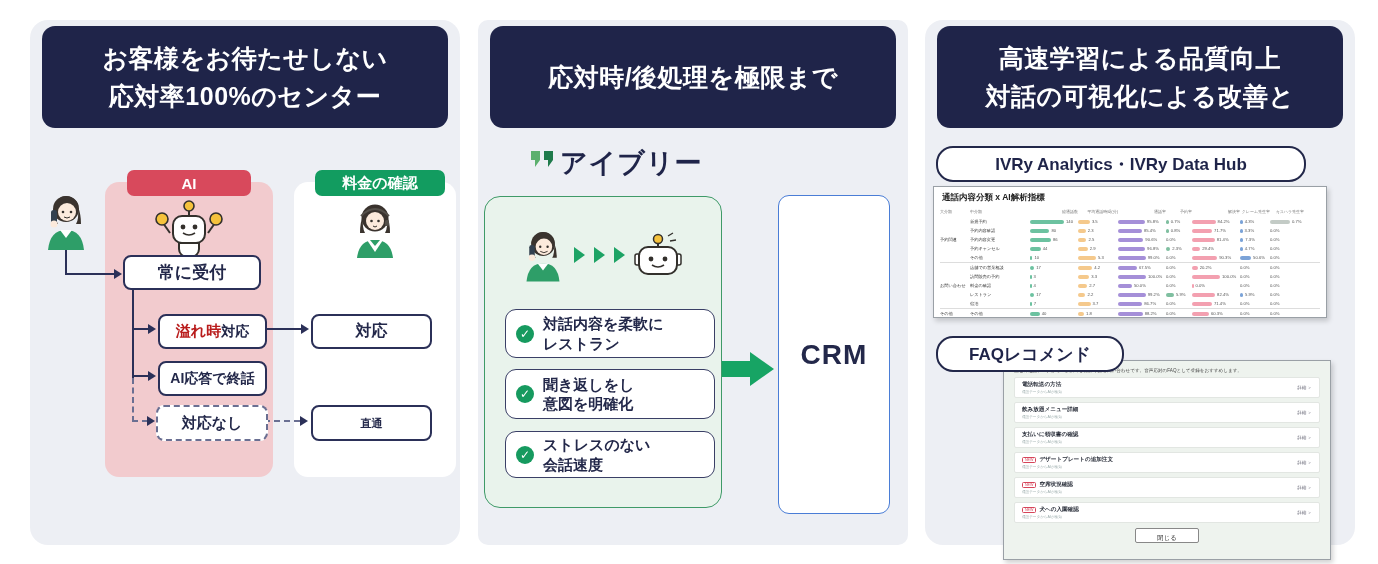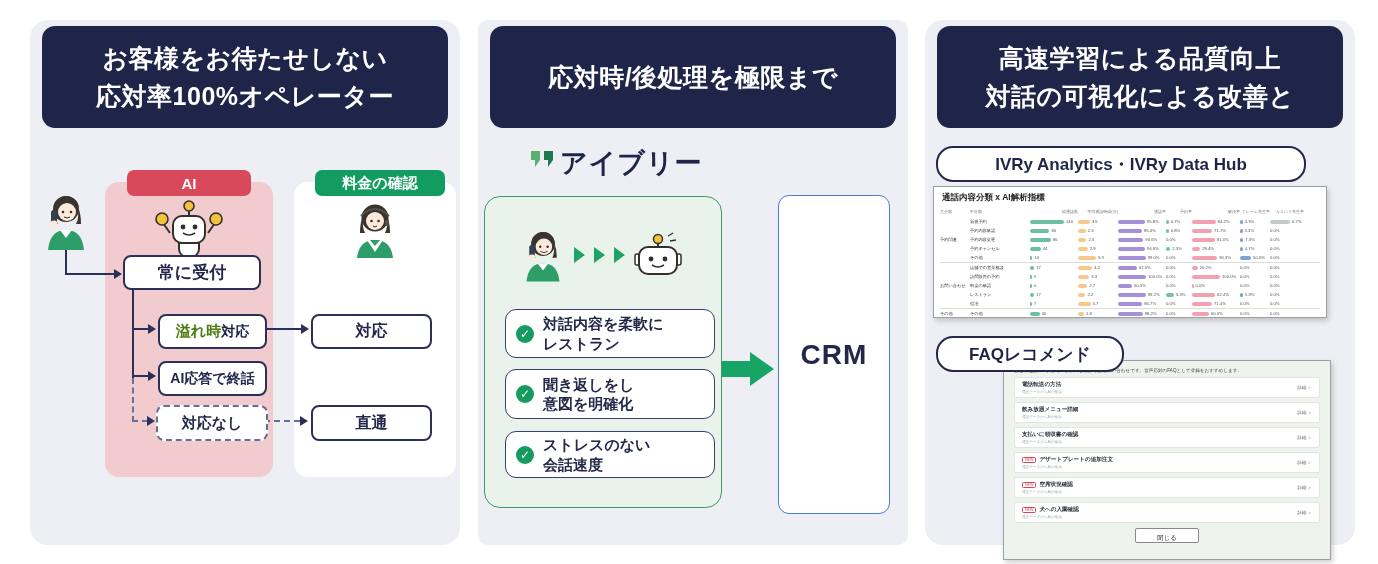--- a/index.html
+++ b/index.html
@@ -78,21 +78,21 @@
              font-family:"Liberation Sans","DejaVu Sans",sans-serif;}
 </style>
 </head>
 <body>
 
 <div class="stage">
 
   <div class="panel p-left">
     <div class="hdr">
       <div>お客様をお待たせしない</div>
-      <div>応対率100%オペレーター</div>
+      <div>応対率100%のセンター</div>
     </div>
 
     <div class="zone zone-ai"></div>
     <div class="zone zone-op"></div>
     <div class="badge badge-ai">AI</div>
     <div class="badge badge-op">料金の確認</div>
 
     <svg class="icon-abs" style="left:12px;top:172px" width="48" height="58" viewBox="0 0 48 58">
       <path d="M6 58 Q8 38 24 38 Q40 38 42 58 Z" fill="#2e9e68"></path>
       <path d="M18 38 L24 46 L30 38 Z" fill="#ffffff"></path>
@@ -135,33 +135,33 @@
       <rect x="34" y="20" width="4" height="6" rx="1.5" fill="#55504a"></rect>
       <circle cx="20.5" cy="21" r="1.3" fill="#332f2b"></circle>
       <circle cx="27.5" cy="21" r="1.3" fill="#332f2b"></circle>
       <path d="M22 26 Q24 28 26 26" stroke="#332f2b" stroke-width="1" fill="none"></path>
     </svg>
 
     <div class="fbox" style="left:93px;top:235px;width:134px;height:31px;font-size:17px;">
       <span>常に受付</span>
     </div>
     <div class="fbox" style="left:128px;top:294px;width:105px;height:31px;font-size:14px;">
-      <span style="color:#4d7c0f;font-size:15px;">溢れ時</span>
+      <span style="color:#b91c1c;font-size:15px;">溢れ時</span>
         <span>対応</span>
     </div>
     <div class="fbox" style="left:128px;top:341px;width:105px;height:31px;font-size:14px;">
       <span>AI応答で終話</span>
     </div>
     <div class="fbox dashed" style="left:126px;top:385px;width:108px;height:32px;font-size:15px;">
       <span>対応なし</span>
     </div>
     <div class="fbox" style="left:281px;top:294px;width:117px;height:31px;font-size:16px;">
       <span>対応</span>
     </div>
-    <div class="fbox" style="left:281px;top:385px;width:117px;height:32px;font-size:16px;">
+    <div class="fbox" style="left:281px;top:385px;width:117px;height:32px;font-size:11px;">
       <span>直通</span>
     </div>
 
     <div class="ln" style="left:35px;top:228px;width:2px;height:27px;"></div>
     <div class="ln" style="left:35px;top:253px;width:49px;height:2px;"></div>
     <div class="ah" style="left:84px;top:249px;"></div>
 
     <div class="ln" style="left:102px;top:266px;width:2px;height:92px;"></div>
     <div class="ln-dash-v" style="left:102px;top:358px;height:44px;"></div>
 

